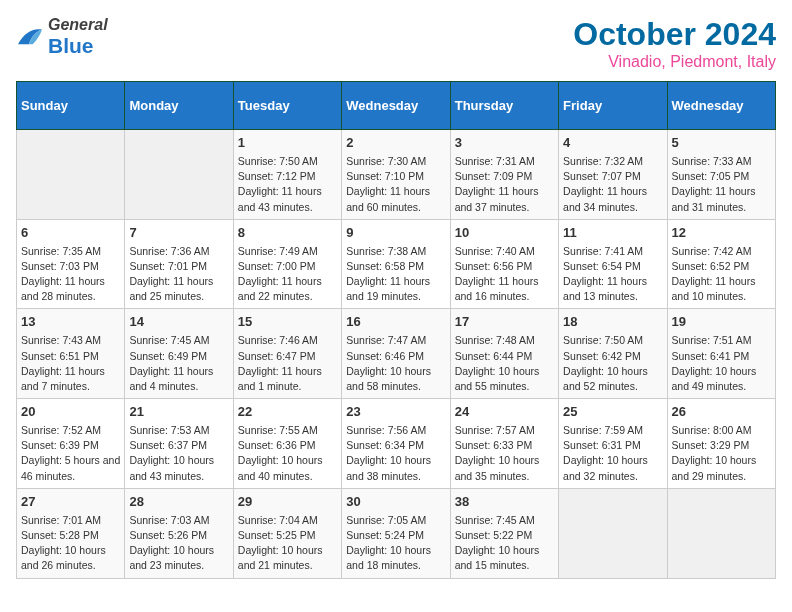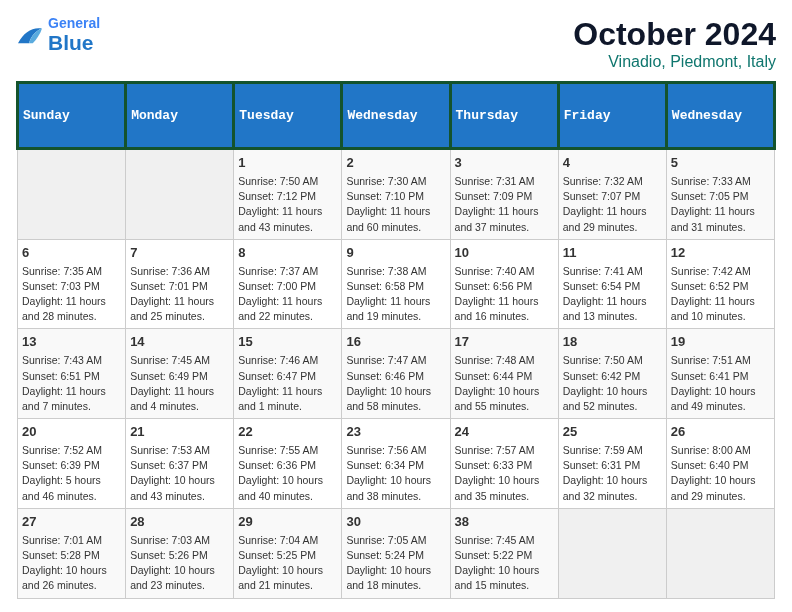--- a/index.html
+++ b/index.html
@@ -28,41 +28,40 @@
     .logo-bird {
       width: 28px;
       height: 24px;
     }
     .title-block {
       text-align: right;
     }
     .title-block h1 {
       font-size: 32px;
       font-weight: bold;
-      color: #0f172a;
+      color: #0369a1;
     }
     .title-block h2 {
       font-size: 16px;
       font-weight: normal;
-      color: #0f766e;
+      color: #ec4899;
     }
     table {
       width: 100%;
       border-collapse: collapse;
       font-size: 11px;
     }
     thead tr th {
       background-color: #2176c7;
       color: #fff;
       font-size: 13px;
       font-weight: bold;
-      padding: 24px 4px;
-      border: 3px solid #14532d;
+      padding: 16px 4px;
+      border: 1px solid #14532d;
       text-align: left;
-      font-family: Liberation Mono, monospace;
     }
     tbody tr td {
       border: 1px solid #ccc;
       vertical-align: top;
       padding: 4px 4px;
       min-height: 70px;
       width: calc(100% / 7);
       background: #fff;
       color: #333;
       font-size: 10.5px;
@@ -88,21 +87,21 @@
 <body>
 
 <div class="container">
   <div class="header">
     <div class="logo">
       <svg class="logo-bird" viewBox="0 0 30 26" fill="none" xmlns="http://www.w3.org/2000/svg">
         <path d="M2 22 C8 10, 18 4, 28 6 C22 8, 16 14, 14 22 Z" fill="#2176c7"></path>
         <path d="M14 22 C16 14, 22 8, 28 6 C26 12, 22 18, 18 22 Z" fill="#5aabde"></path>
       </svg>
       <div style="display:flex; flex-direction:column; line-height:1.1;">
-        <span style="font-size:14px; font-weight:bold; color:#3b82f6;">General</span>
+        <span style="font-size:16px; font-weight:bold; color:#404040;font-style:italic;">General</span>
         <span style="font-size:21px; font-weight:bold; color:#2176c7;">Blue</span>
       </div>
     </div>
     <div class="title-block">
       <h1>October 2024</h1>
       <h2>Vinadio, Piedmont, Italy</h2>
     </div>
   </div>
 
   <table>
@@ -117,27 +116,27 @@
         <th>Wednesday</th>
       </tr>
     </thead>
     <tbody id="calendar-body">
     <tr>
           <td class="empty-cell" style="background: rgb(238, 238, 238);"></td>
           <td class="empty-cell" style="background: rgb(238, 238, 238);"></td>
           <td><span class="day-num">1</span><span>Sunrise: 7:50 AM</span><br><span>Sunset: 7:12 PM</span><br><span>Daylight: 11 hours and 43 minutes.</span></td>
           <td><span class="day-num">2</span><span>Sunrise: 7:30 AM</span><br><span>Sunset: 7:10 PM</span><br><span>Daylight: 11 hours and 60 minutes.</span></td>
           <td><span class="day-num">3</span><span>Sunrise: 7:31 AM</span><br><span>Sunset: 7:09 PM</span><br><span>Daylight: 11 hours and 37 minutes.</span></td>
-          <td><span class="day-num">4</span><span>Sunrise: 7:32 AM</span><br><span>Sunset: 7:07 PM</span><br><span>Daylight: 11 hours and 29 minutes.</span></td>
+          <td><span class="day-num">4</span><span>Sunrise: 7:32 AM</span><br><span>Sunset: 7:07 PM</span><br><span>Daylight: 11 hours and 34 minutes.</span></td>
           <td><span class="day-num">5</span><span>Sunrise: 7:33 AM</span><br><span>Sunset: 7:05 PM</span><br><span>Daylight: 11 hours and 31 minutes.</span></td>
         </tr>
         <tr>
           <td><span class="day-num">6</span><span>Sunrise: 7:35 AM</span><br><span>Sunset: 7:03 PM</span><br><span>Daylight: 11 hours and 28 minutes.</span></td>
           <td><span class="day-num">7</span><span>Sunrise: 7:36 AM</span><br><span>Sunset: 7:01 PM</span><br><span>Daylight: 11 hours and 25 minutes.</span></td>
-          <td><span class="day-num">8</span><span>Sunrise: 7:37 AM</span><br><span>Sunset: 7:00 PM</span><br><span>Daylight: 11 hours and 22 minutes.</span></td>
+          <td><span class="day-num">8</span><span>Sunrise: 7:49 AM</span><br><span>Sunset: 7:00 PM</span><br><span>Daylight: 11 hours and 22 minutes.</span></td>
           <td><span class="day-num">9</span><span>Sunrise: 7:38 AM</span><br><span>Sunset: 6:58 PM</span><br><span>Daylight: 11 hours and 19 minutes.</span></td>
           <td><span class="day-num">10</span><span>Sunrise: 7:40 AM</span><br><span>Sunset: 6:56 PM</span><br><span>Daylight: 11 hours and 16 minutes.</span></td>
           <td><span class="day-num">11</span><span>Sunrise: 7:41 AM</span><br><span>Sunset: 6:54 PM</span><br><span>Daylight: 11 hours and 13 minutes.</span></td>
           <td><span class="day-num">12</span><span>Sunrise: 7:42 AM</span><br><span>Sunset: 6:52 PM</span><br><span>Daylight: 11 hours and 10 minutes.</span></td>
         </tr>
         <tr>
           <td><span class="day-num">13</span><span>Sunrise: 7:43 AM</span><br><span>Sunset: 6:51 PM</span><br><span>Daylight: 11 hours and 7 minutes.</span></td>
           <td><span class="day-num">14</span><span>Sunrise: 7:45 AM</span><br><span>Sunset: 6:49 PM</span><br><span>Daylight: 11 hours and 4 minutes.</span></td>
           <td><span class="day-num">15</span><span>Sunrise: 7:46 AM</span><br><span>Sunset: 6:47 PM</span><br><span>Daylight: 11 hours and 1 minute.</span></td>
           <td><span class="day-num">16</span><span>Sunrise: 7:47 AM</span><br><span>Sunset: 6:46 PM</span><br><span>Daylight: 10 hours and 58 minutes.</span></td>
@@ -145,21 +144,21 @@
           <td><span class="day-num">18</span><span>Sunrise: 7:50 AM</span><br><span>Sunset: 6:42 PM</span><br><span>Daylight: 10 hours and 52 minutes.</span></td>
           <td><span class="day-num">19</span><span>Sunrise: 7:51 AM</span><br><span>Sunset: 6:41 PM</span><br><span>Daylight: 10 hours and 49 minutes.</span></td>
         </tr>
         <tr>
           <td><span class="day-num">20</span><span>Sunrise: 7:52 AM</span><br><span>Sunset: 6:39 PM</span><br><span>Daylight: 5 hours and 46 minutes.</span></td>
           <td><span class="day-num">21</span><span>Sunrise: 7:53 AM</span><br><span>Sunset: 6:37 PM</span><br><span>Daylight: 10 hours and 43 minutes.</span></td>
           <td><span class="day-num">22</span><span>Sunrise: 7:55 AM</span><br><span>Sunset: 6:36 PM</span><br><span>Daylight: 10 hours and 40 minutes.</span></td>
           <td><span class="day-num">23</span><span>Sunrise: 7:56 AM</span><br><span>Sunset: 6:34 PM</span><br><span>Daylight: 10 hours and 38 minutes.</span></td>
           <td><span class="day-num">24</span><span>Sunrise: 7:57 AM</span><br><span>Sunset: 6:33 PM</span><br><span>Daylight: 10 hours and 35 minutes.</span></td>
           <td><span class="day-num">25</span><span>Sunrise: 7:59 AM</span><br><span>Sunset: 6:31 PM</span><br><span>Daylight: 10 hours and 32 minutes.</span></td>
-          <td><span class="day-num">26</span><span>Sunrise: 8:00 AM</span><br><span>Sunset: 6:40 PM</span><br><span>Daylight: 10 hours and 29 minutes.</span></td>
+          <td><span class="day-num">26</span><span>Sunrise: 8:00 AM</span><br><span>Sunset: 3:29 PM</span><br><span>Daylight: 10 hours and 29 minutes.</span></td>
         </tr>
         <tr>
           <td><span class="day-num">27</span><span>Sunrise: 7:01 AM</span><br><span>Sunset: 5:28 PM</span><br><span>Daylight: 10 hours and 26 minutes.</span></td>
           <td><span class="day-num">28</span><span>Sunrise: 7:03 AM</span><br><span>Sunset: 5:26 PM</span><br><span>Daylight: 10 hours and 23 minutes.</span></td>
           <td><span class="day-num">29</span><span>Sunrise: 7:04 AM</span><br><span>Sunset: 5:25 PM</span><br><span>Daylight: 10 hours and 21 minutes.</span></td>
           <td><span class="day-num">30</span><span>Sunrise: 7:05 AM</span><br><span>Sunset: 5:24 PM</span><br><span>Daylight: 10 hours and 18 minutes.</span></td>
           <td><span class="day-num">38</span><span>Sunrise: 7:45 AM</span><br><span>Sunset: 5:22 PM</span><br><span>Daylight: 10 hours and 15 minutes.</span></td>
           <td class="empty-cell" style="background: rgb(238, 238, 238);"></td>
           <td class="empty-cell" style="background: rgb(238, 238, 238);"></td>
         </tr>

